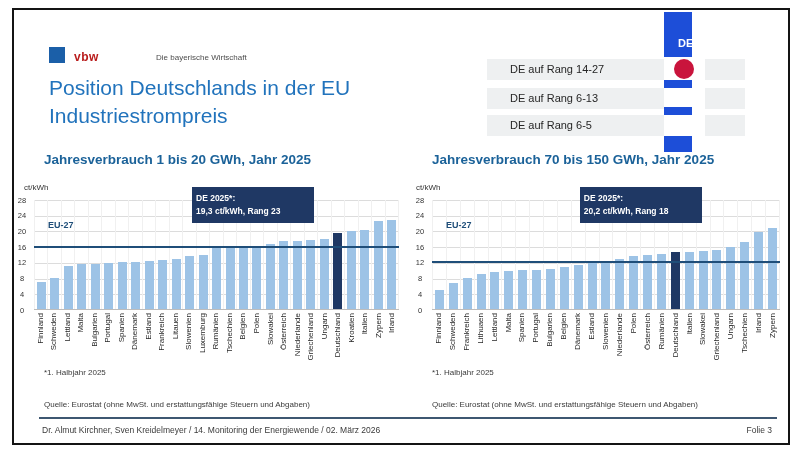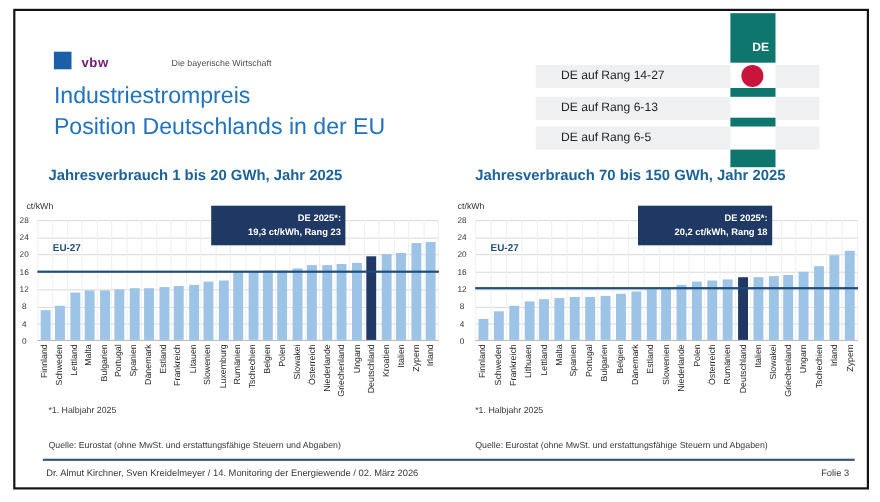--- a/index.html
+++ b/index.html
@@ -1,31 +1,31 @@
 <!DOCTYPE html>
 <html><head>
 <meta charset="utf-8">
 <style>
   * { margin:0; padding:0; box-sizing:border-box; }
   html,body { width:800px; height:456px; background:#fff; font-family:"Liberation Sans", sans-serif; }
   .slide { position:absolute; left:12px; top:8px; width:778px; height:437px; border:2px solid #141414; background:#fff; overflow:hidden; }
 
   
   .logo-square { position:absolute; left:35px; top:37px; width:16px; height:16px; background:#1B5FA8; }
-  .logo-brand  { position:absolute; left:60px; top:40px; font-size:12px; font-weight:bold; color:#701a75; letter-spacing:.5px; }
+  .logo-brand  { position:absolute; left:60px; top:40px; font-size:12px; font-weight:bold; color:#b91c1c; letter-spacing:.5px; }
   .logo-tag    { position:absolute; left:142px; top:43px; font-size:8px; color:#4d4d4d; }
 
   
   .title { position:absolute; left:35px; top:64px; font-size:21px; line-height:28px; color:#2173BC; }
 
   
   .rank-row { position:absolute; left:473px; width:258px; height:21px; background:#EEF0F1; font-size:11px; color:#262626; line-height:21px; padding-left:23px; }
   .rank-row.r0 { top:49px; } .rank-row.r1 { top:78px; } .rank-row.r2 { top:105px; }
   .rank-track { position:absolute; left:650px; top:2px; width:41px; height:140px; background:#fff; }
-  .rank-block { position:absolute; left:650px; width:41px; background:#0f766e;padding-left:14px; }
+  .rank-block { position:absolute; left:650px; width:28px; background:#1d4ed8;padding-left:14px; }
   .rank-head  { top:2px; height:45px; color:#fff; font-size:11px; font-weight:bold; text-align:center; line-height:62px; }
   .rank-sep1  { top:70px; height:8px; }
   .rank-sep2  { top:97px; height:8px; }
   .rank-foot  { top:126px; height:16px; }
   .rank-dot   { position:absolute; left:660px; top:49px; width:20px; height:20px; border-radius:50%; background:#C9143C; }
 
   
   .chart { position:absolute; top:140px; height:280px; }
   .chart.c0 { left:0; width:390px; }
   .chart.c1 { left:394px; width:380px; }
@@ -38,21 +38,21 @@
   .ytick { position:absolute; right:0; font-size:7.5px; color:#333; line-height:9px; text-align:center; width:16px; }
   .plot { position:absolute; top:50px; height:110px; border-bottom:1px solid #BDBDBD; }
   .c0 .plot { left:20px; width:365px; } .c1 .plot { left:24px; width:348px; }
   .gridline { position:absolute; left:0; right:0; height:1px; background:#DCDCDC; }
   .bars { position:absolute; left:0; right:0; top:0; bottom:0; display:flex; align-items:flex-end; z-index:2; }
   .slot { flex:1; display:flex; align-items:flex-end; justify-content:center; height:100%; border-right:1px solid #F0F0F0; }
   .slot:first-child { border-left:1px solid #F0F0F0; }
   .bar { width:9px; }
   .refline { position:absolute; left:0; right:0; height:2px; z-index:3; }
   .reflabel { position:absolute; left:14px; top:20px; font-size:9px; font-weight:bold; color:#1F4E79; z-index:3; }
-  .anno { position:absolute; top:-13px; left:60%; transform:translateX(-50%); width:122px; background:#1F3864; color:#fff; font-size:8.5px; font-weight:bold; text-align:right; line-height:1.55; padding:5px 4px; z-index:5; }
+  .anno { position:absolute; top:-13px; left:60%; transform:translateX(-50%); width:122px; background:#1F3864; color:#fff; font-size:8.5px; font-weight:bold; text-align:left; line-height:1.55; padding:5px 4px; z-index:5; }
   .xlabels { position:absolute; top:163px; height:68px; display:flex; }
   .c0 .xlabels { left:20px; width:365px; } .c1 .xlabels { left:24px; width:348px; }
   .xslot { flex:1; display:flex; justify-content:center; align-items:flex-start; }
   .xlabel { writing-mode:vertical-rl; transform:rotate(180deg); font-size:8px; color:#262626; line-height:8px; white-space:nowrap; }
   .chart-footnote { position:absolute; top:218px; font-size:8px; color:#3a3a3a; }
   .chart-source   { position:absolute; top:250px; font-size:8px; color:#3a3a3a; }
   .c0 .chart-footnote, .c0 .chart-source { left:30px; }
   .c1 .chart-footnote, .c1 .chart-source { left:24px; }
 
   
@@ -63,22 +63,22 @@
 </head>
 <body>
 
 <div class="slide">
 
   <div class="logo-square"></div>
   <div class="logo-brand">vbw</div>
   <div class="logo-tag">Die bayerische Wirtschaft</div>
 
   <div class="title">
+    <div>Position Deutschlands in der EU</div>
     <div>Industriestrompreis</div>
-    <div>Position Deutschlands in der EU</div>
   </div>
 
   <div class="rank-row r0">DE auf Rang 14-27</div>
   <div class="rank-row r1">DE auf Rang 6-13</div>
   <div class="rank-row r2">DE auf Rang 6-5</div>
   <div class="rank-track"></div>
   <div class="rank-block rank-head">DE</div>
   <div class="rank-block rank-sep1"></div>
   <div class="rank-block rank-sep2"></div>
   <div class="rank-block rank-foot"></div>

